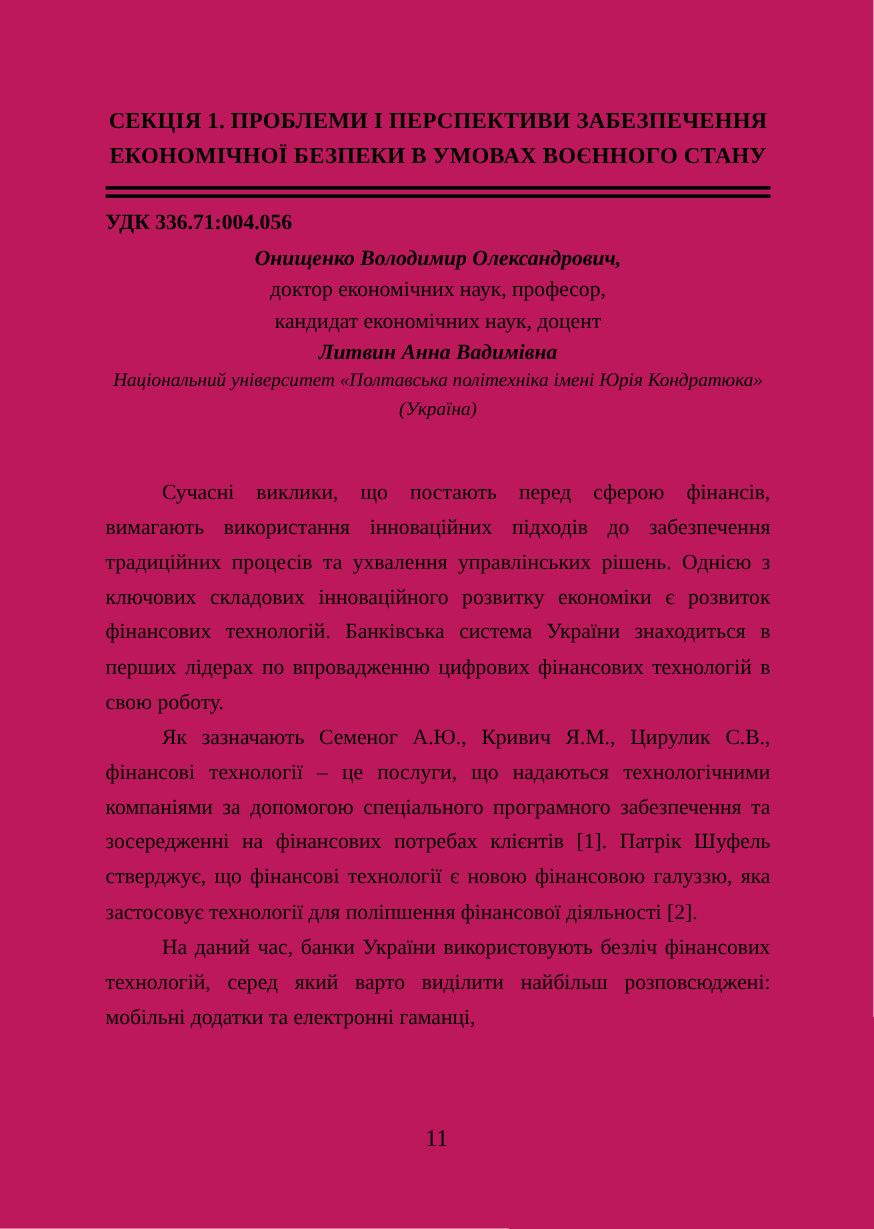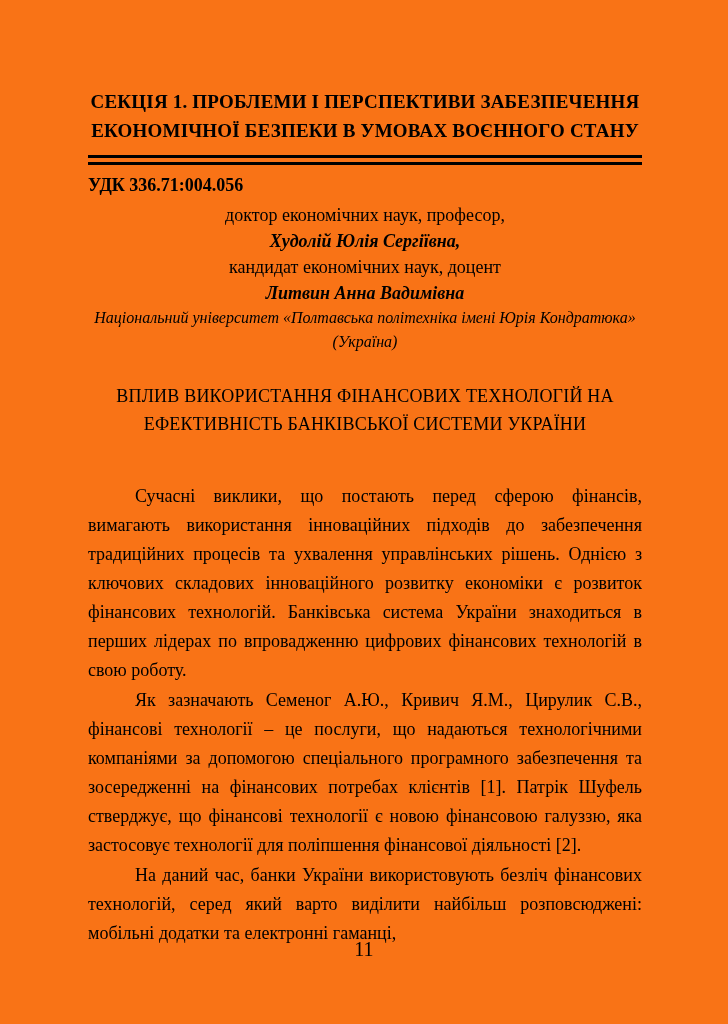--- a/index.html
+++ b/index.html
@@ -4,21 +4,21 @@
 <style>
   html, body {
     margin: 0;
     padding: 0;
     background: #ffffff;
   }
   .page {
     position: relative;
     width: 728px;
     height: 1024px;
-    background: #f97316;
+    background: #be185d;
     font-family: "Liberation Serif", serif;
     color: #000000;
     overflow: hidden;
     box-sizing: border-box;
   }
   .content {
     position: absolute;
     left: 88px;
     right: 86px;
     top: 88px;
@@ -92,28 +92,27 @@
 <div class="page">
   <div class="content">
 
     <div class="section-heading">СЕКЦІЯ 1. ПРОБЛЕМИ І ПЕРСПЕКТИВИ ЗАБЕЗПЕЧЕННЯ ЕКОНОМІЧНОЇ БЕЗПЕКИ В УМОВАХ ВОЄННОГО СТАНУ</div>
 
     <div class="double-rule"></div>
 
     <div class="udc">УДК 336.71:004.056</div>
 
     <div class="author-block">
+      <div class="author-name">Онищенко Володимир Олександрович,</div>
       <div class="author-role">доктор економічних наук, професор,</div>
-      <div class="author-name">Худолій Юлія Сергіївна,</div>
       <div class="author-role">кандидат економічних наук, доцент</div>
       <div class="author-name">Литвин Анна Вадимівна</div>
       <div class="affiliation">Національний університет «Полтавська політехніка імені Юрія Кондратюка» (Україна)</div>
     </div>
 
-    <div class="article-title">ВПЛИВ ВИКОРИСТАННЯ ФІНАНСОВИХ ТЕХНОЛОГІЙ НА ЕФЕКТИВНІСТЬ БАНКІВСЬКОЇ СИСТЕМИ УКРАЇНИ</div>
 
     <div class="body-text">
       <p>Сучасні виклики, що постають перед сферою фінансів, вимагають використання інноваційних підходів до забезпечення традиційних процесів та ухвалення управлінських рішень. Однією з ключових складових інноваційного розвитку економіки є розвиток фінансових технологій. Банківська система України знаходиться в перших лідерах по впровадженню цифрових фінансових технологій в свою роботу.</p>
       <p>Як зазначають Семеног А.Ю., Кривич Я.М., Цирулик С.В., фінансові технології – це послуги, що надаються технологічними компаніями за допомогою спеціального програмного забезпечення та зосередженні на фінансових потребах клієнтів [1]. Патрік Шуфель стверджує, що фінансові технології є новою фінансовою галуззю, яка застосовує технології для поліпшення фінансової діяльності [2].</p>
       <p>На даний час, банки України використовують безліч фінансових технологій, серед який варто виділити найбільш розповсюджені: мобільні додатки та електронні гаманці,</p>
     </div>
 
   </div>
 
   <div class="page-number">11</div>

